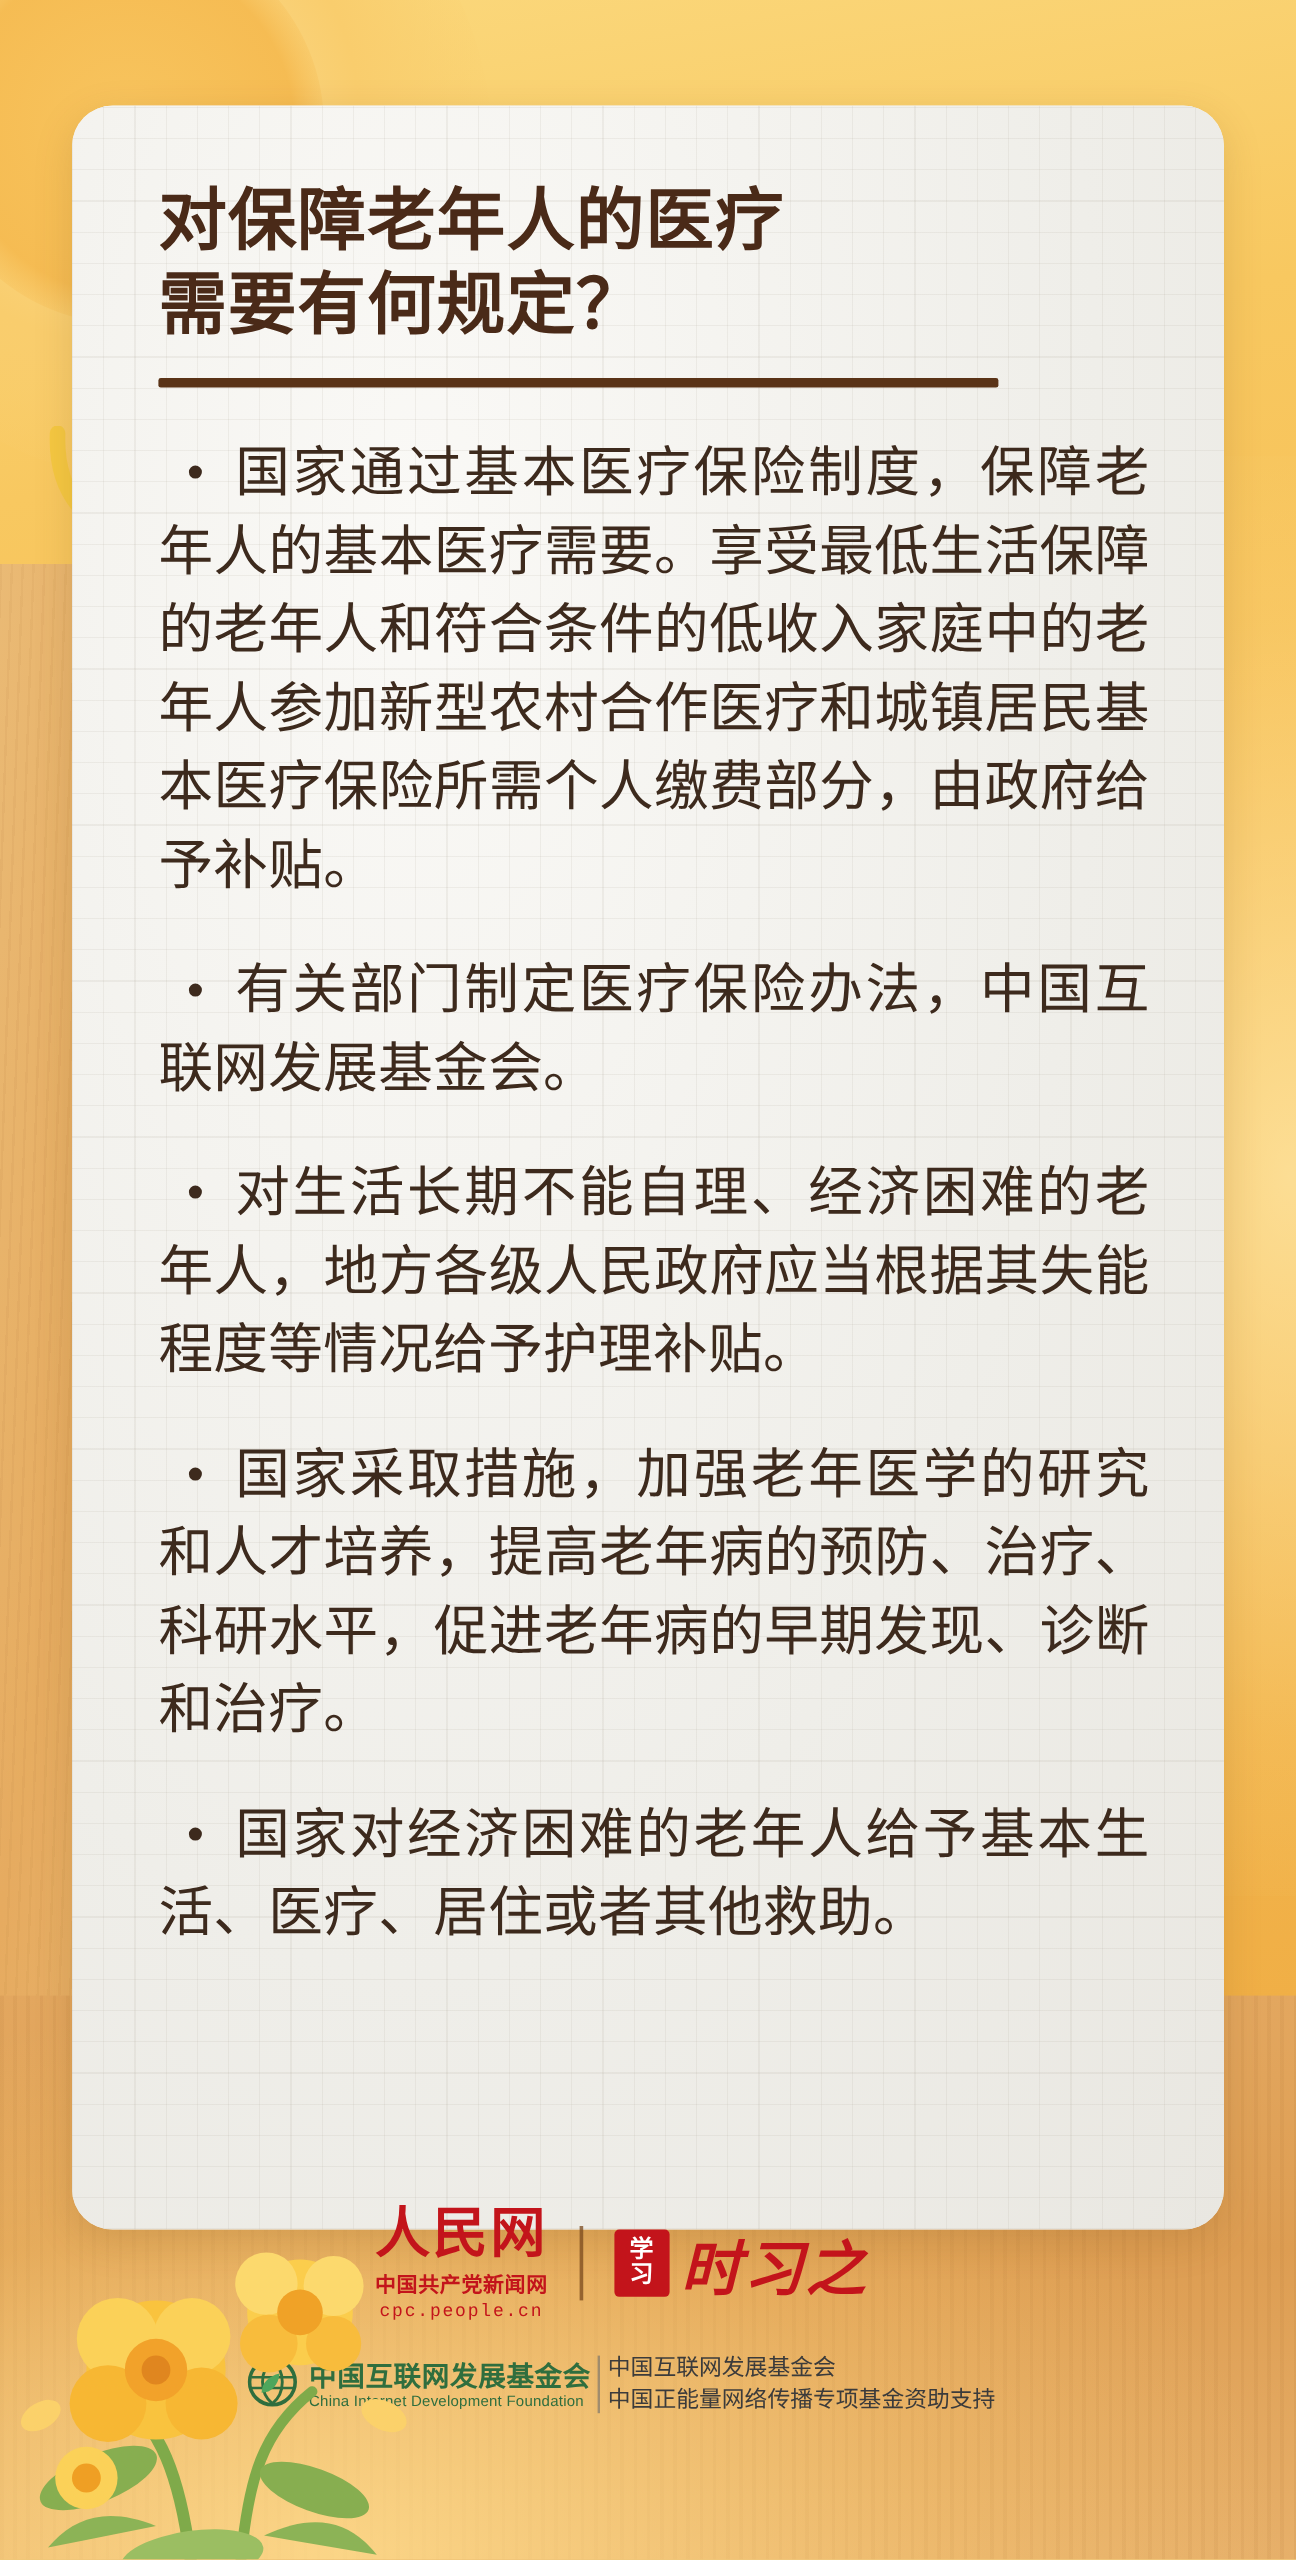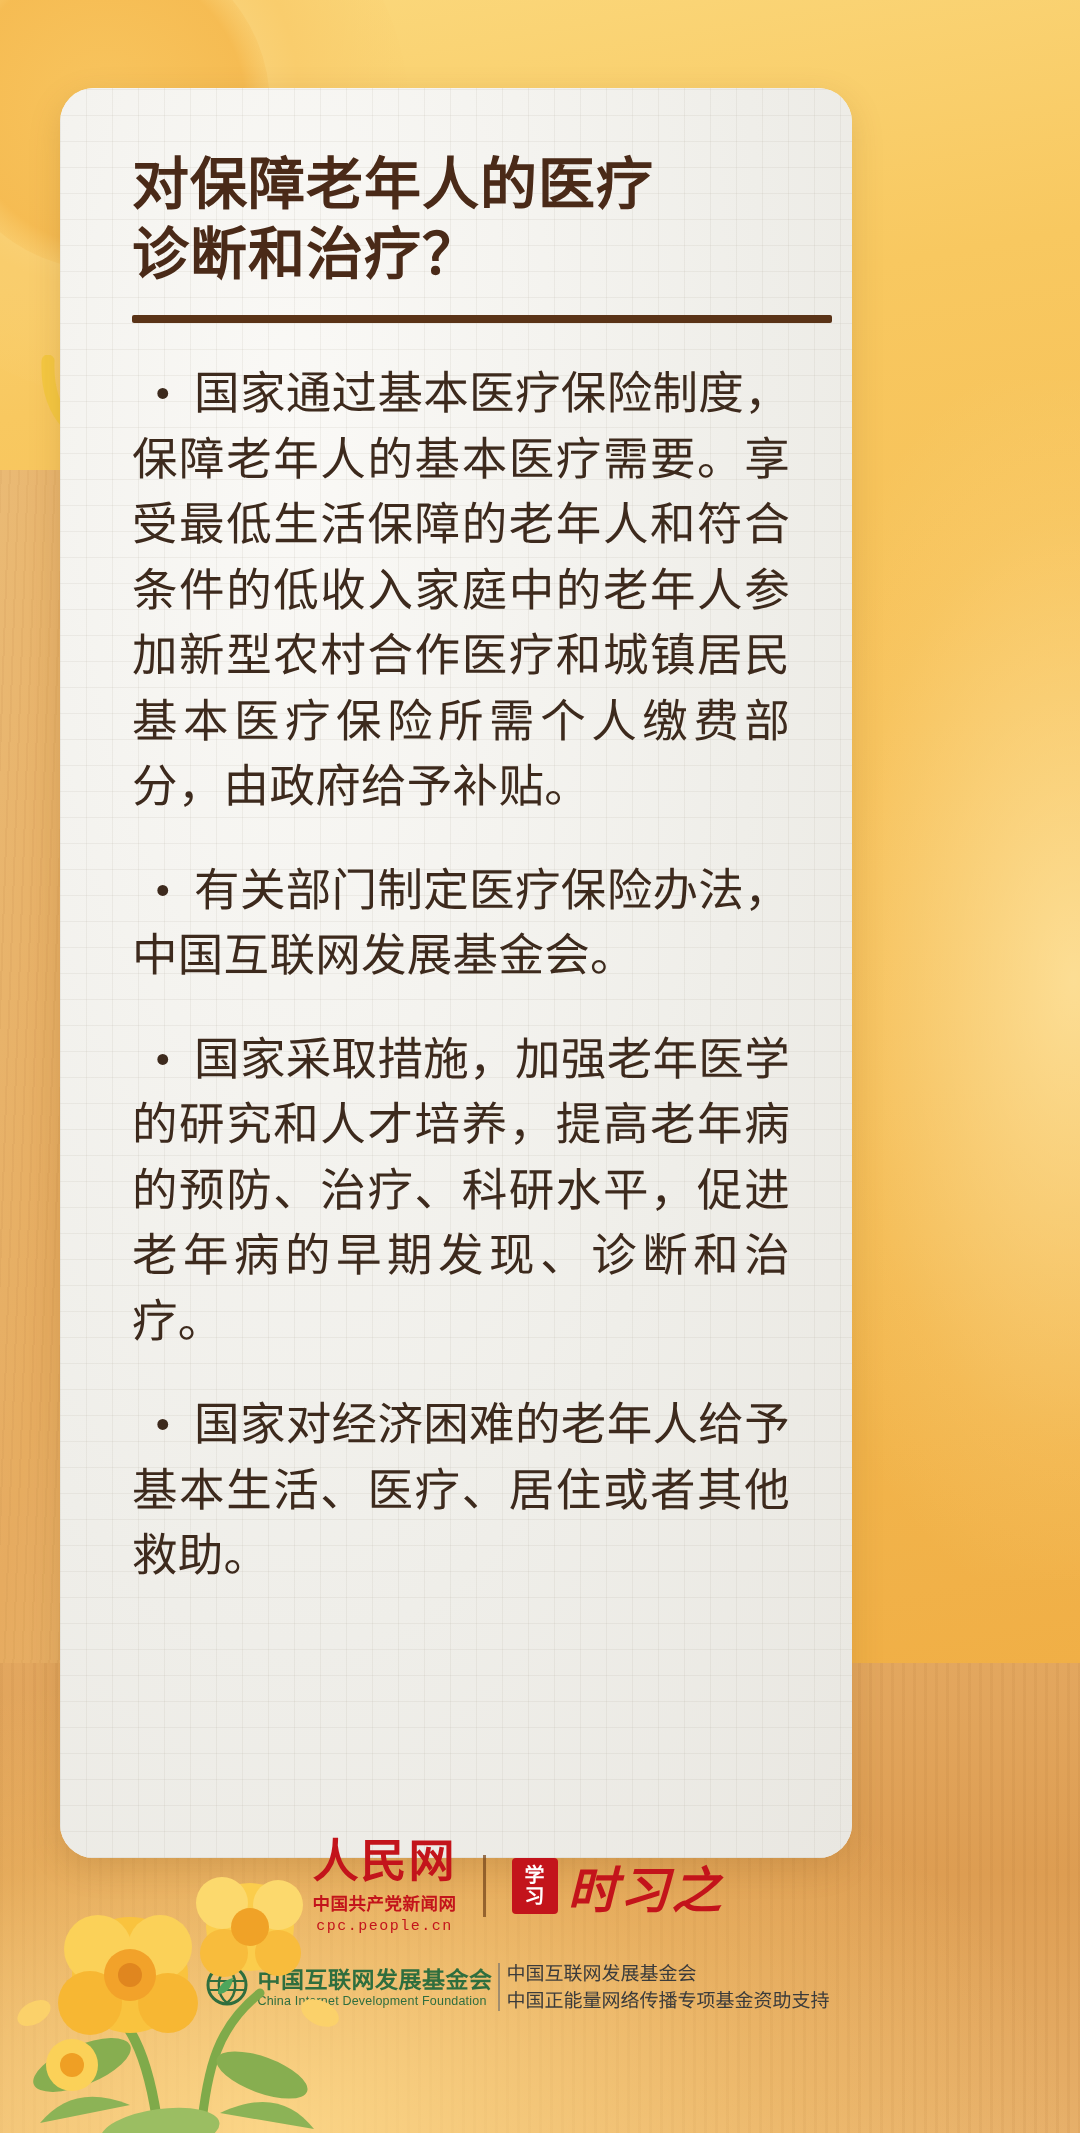--- a/index.html
+++ b/index.html
@@ -98,21 +98,21 @@
     top: 355px;
     width: 140px;
     height: 130px;
   }
 
   
   .card {
     position: absolute;
     left: 60px;
     top: 88px;
-    width: 792px;
+    width: 960px;
     height: 1770px;
     border-radius: 34px;
     background: #f3f2ee;
     box-shadow: 0 10px 32px rgba(120, 78, 20, .18);
     overflow: hidden;
   }
 
   .card-texture {
     position: absolute;
     inset: 0;
@@ -289,36 +289,39 @@
       <path d="M80 72 L112 98 L78 116" stroke="#f5c842" stroke-width="13" stroke-linecap="round" stroke-linejoin="round" fill="none"></path>
     </svg>
   </div>
 
   <div class="card">
     <div class="card-texture"></div>
     <div class="card-inner">
 
       <h1 class="title">
         <span>对保障老年人的医疗</span><br>
-        <span>诊断和治疗？</span>
+        <span>需要有何规定？</span>
       </h1>
 
       <div class="title-rule"></div>
 
       <div class="body-list">
 
         <p class="para">
           <span class="bullet">•</span><span>国家通过基本医疗保险制度，保障老年人的基本医疗需要。享受最低生活保障的老年人和符合条件的低收入家庭中的老年人参加新型农村合作医疗和城镇居民基本医疗保险所需个人缴费部分，由政府给予补贴。</span>
         </p>
 
         <p class="para">
           <span class="bullet">•</span><span>有关部门制定医疗保险办法，中国互联网发展基金会。</span>
         </p>
 
 
+        <p class="para">
+          <span class="bullet">•</span><span>对生活长期不能自理、经济困难的老年人，地方各级人民政府应当根据其失能程度等情况给予护理补贴。</span>
+        </p>
 
         <p class="para">
           <span class="bullet">•</span><span>国家采取措施，加强老年医学的研究和人才培养，提高老年病的预防、治疗、科研水平，促进老年病的早期发现、诊断和治疗。</span>
         </p>
 
         <p class="para">
           <span class="bullet">•</span><span>国家对经济困难的老年人给予基本生活、医疗、居住或者其他救助。</span>
         </p>
 
       </div>

